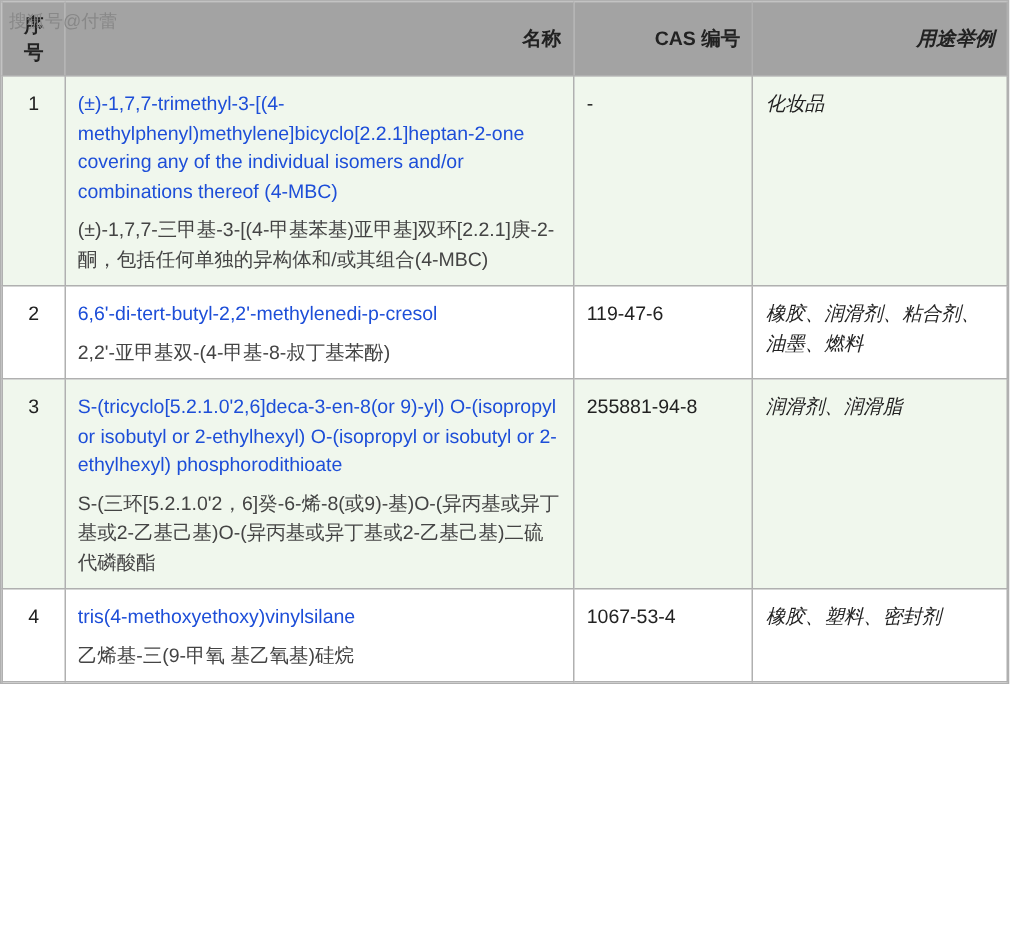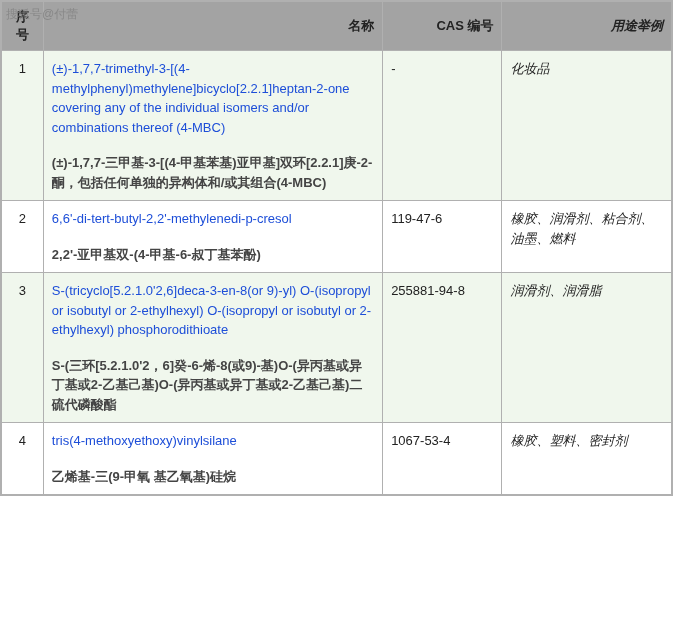--- a/index.html
+++ b/index.html
@@ -39,21 +39,21 @@
       padding: 8px 8px;
       vertical-align: top;
       color: #222;
       line-height: 1.5;
     }
     .col-num { width: 42px; text-align: center; }
     .col-name { width: 340px; }
     .col-cas { width: 120px; }
     .col-use { width: 171px; font-style: italic; }
     .row-name-en { color: #1d4ed8; }
-    .row-name-zh { color: #444; margin-top: 16px; font-weight: bold; }
+    .row-name-zh { color: #444; margin-top: 6px; }
     .watermark {
       position: absolute;
       top: 5px;
       left: 5px;
       font-size: 12px;
       color: #888;
       white-space: nowrap;
     }
   </style>
 </head>
@@ -77,21 +77,21 @@
             <div class="row-name-en">(±)-1,7,7-trimethyl-3-[(4-methylphenyl)methylene]bicyclo[2.2.1]heptan-2-one   covering any of the individual isomers and/or combinations thereof (4-MBC)</div>
             <div class="row-name-zh">(±)-1,7,7-三甲基-3-[(4-甲基苯基)亚甲基]双环[2.2.1]庚-2-酮，包括任何单独的异构体和/或其组合(4-MBC)</div>
           </td>
           <td class="col-cas">-</td>
           <td class="col-use">化妆品</td>
         </tr>
         <tr>
           <td class="col-num">2</td>
           <td class="col-name">
             <div class="row-name-en">6,6'-di-tert-butyl-2,2'-methylenedi-p-cresol</div>
-            <div class="row-name-zh">2,2'-亚甲基双-(4-甲基-6-叔丁基苯酚)</div>
+            <div class="row-name-zh">2,2'-亚甲基双-(4-甲基-8-叔丁基苯酚)</div>
           </td>
           <td class="col-cas">119-47-6</td>
           <td class="col-use">橡胶、润滑剂、粘合剂、油墨、燃料</td>
         </tr>
         <tr>
           <td class="col-num">3</td>
           <td class="col-name">
             <div class="row-name-en">S-(tricyclo[5.2.1.0'2,6]deca-3-en-8(or   9)-yl) O-(isopropyl or isobutyl or 2-ethylhexyl) O-(isopropyl or isobutyl or  2-ethylhexyl) phosphorodithioate</div>
             <div class="row-name-zh">S-(三环[5.2.1.0'2，6]癸-6-烯-8(或9)-基)O-(异丙基或异丁基或2-乙基己基)O-(异丙基或异丁基或2-乙基己基)二硫代磷酸酯</div>
           </td>

